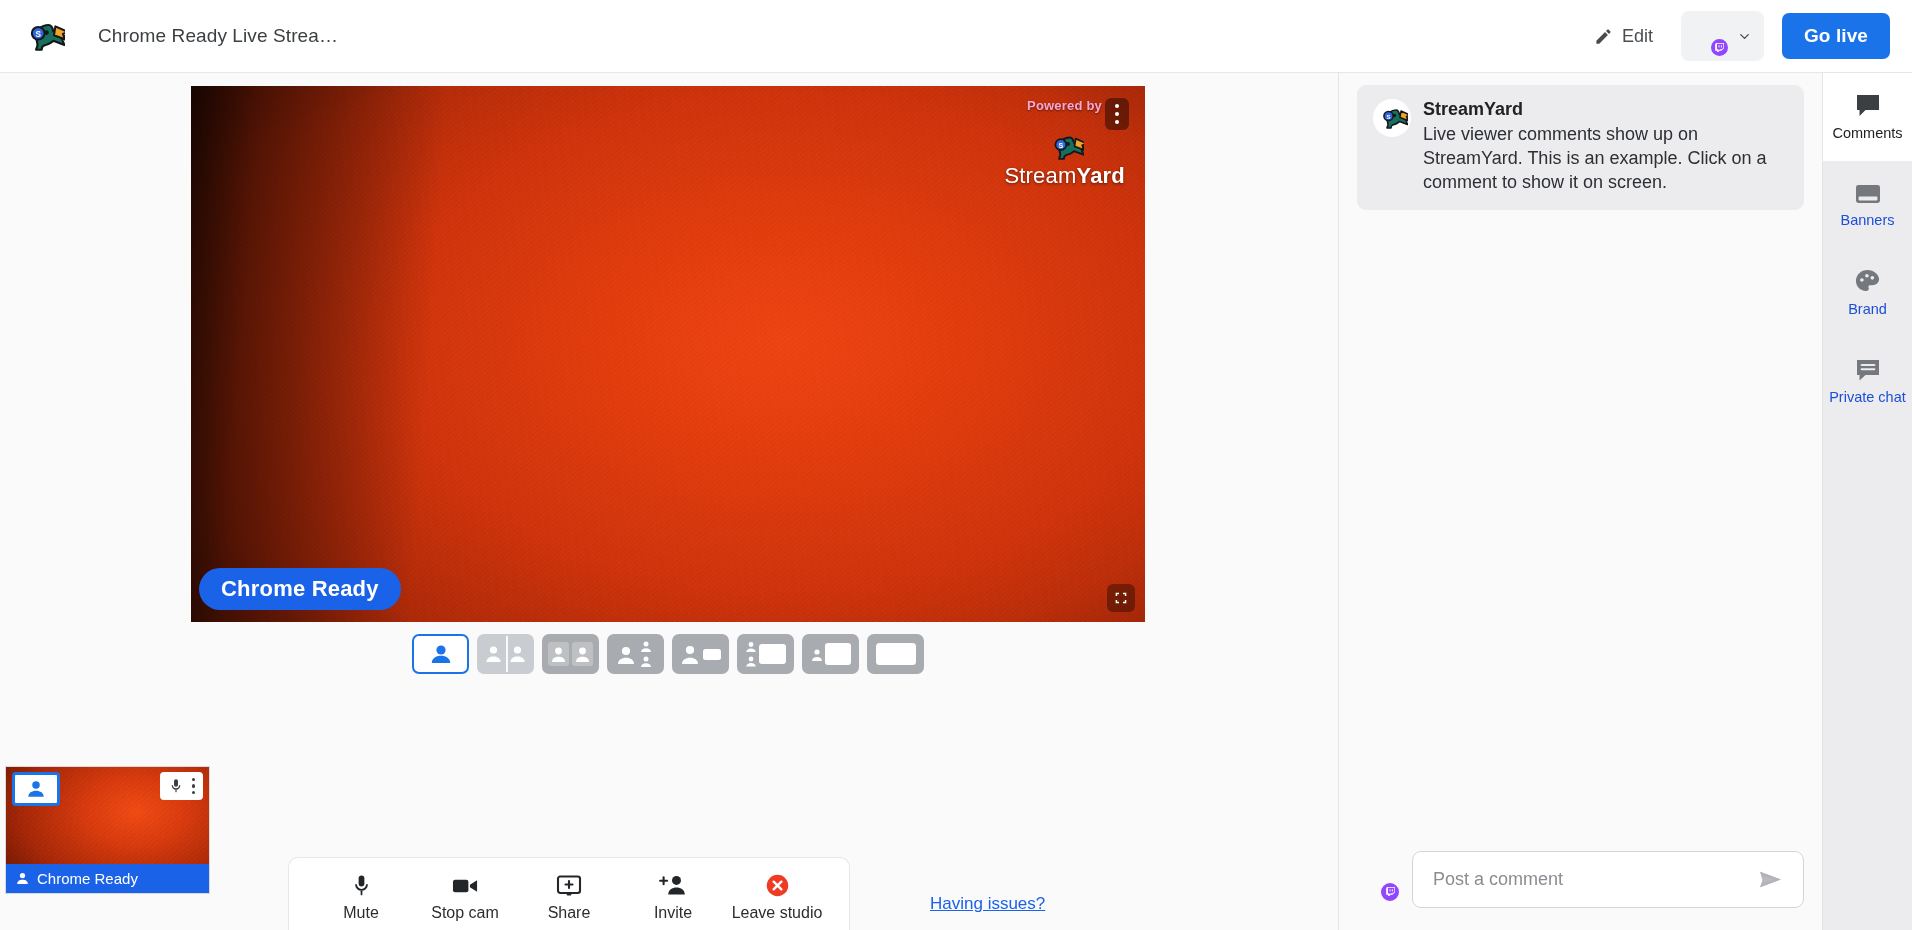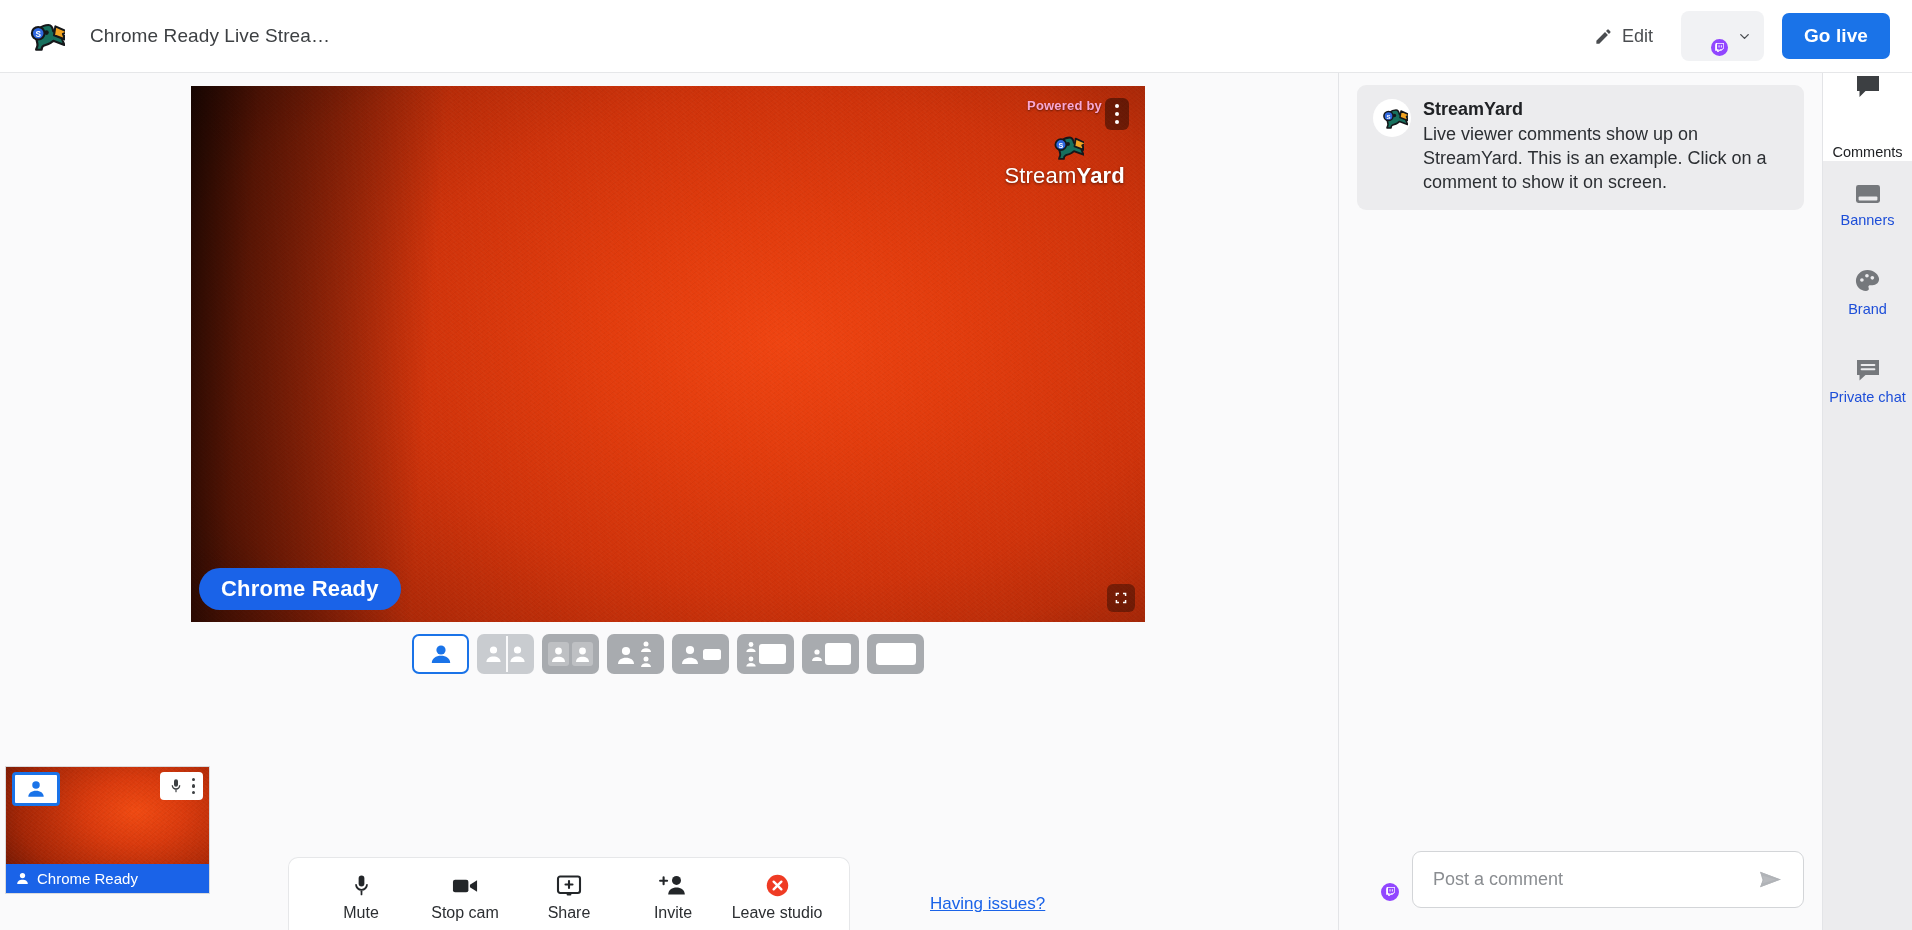--- a/index.html
+++ b/index.html
@@ -17,21 +17,21 @@
   .header {
     height: 73px; min-height: 73px;
     background: #ffffff;
     border-bottom: 1px solid #e6e7e9;
     display: flex; align-items: center;
     padding: 0 22px 0 20px;
   }
   .logo-wrap { width: 46px; height: 46px; display: flex; align-items: center; justify-content: center; }
   .duck { width: 44px; height: 44px; display: block; }
   .app-title {
-    margin-left: 24px;
+    margin-left: 32px;
     font-size: 19px;
     color: #3d4043;
     letter-spacing: .1px;
     white-space: nowrap;
     overflow: hidden;
   }
   .header-right { margin-left: auto; display: flex; align-items: center; gap: 18px; }
   .edit-btn {
     display: flex; align-items: center; gap: 9px;
     background: none; border: none; cursor: pointer;
@@ -290,21 +290,21 @@
     display: flex; flex-direction: column;
   }
   .rail-item {
     width: 100%; height: 88px;
     background: none; border: none; cursor: pointer;
     display: flex; flex-direction: column; align-items: center; justify-content: center; gap: 6px;
     font-family: inherit; font-size: 14.5px; color: #1d4ed8; padding: 0 4px;
     line-height: 1.15; text-align: center;
   }
   .rail-item .rail-ico svg { display: block; }
-  .rail-item.active { background: #ffffff; color: #202225; justify-content: space-between; }
+  .rail-item.active { background: #ffffff; color: #202225; }
   .rail-item.active .rail-ico svg { fill: #3c3f42; }
   .rail-ico svg { fill: #75787c; }
 </style>
 </head>
 <body>
 
 <div id="app">
 
   <div class="header">
     <div class="logo-wrap">

